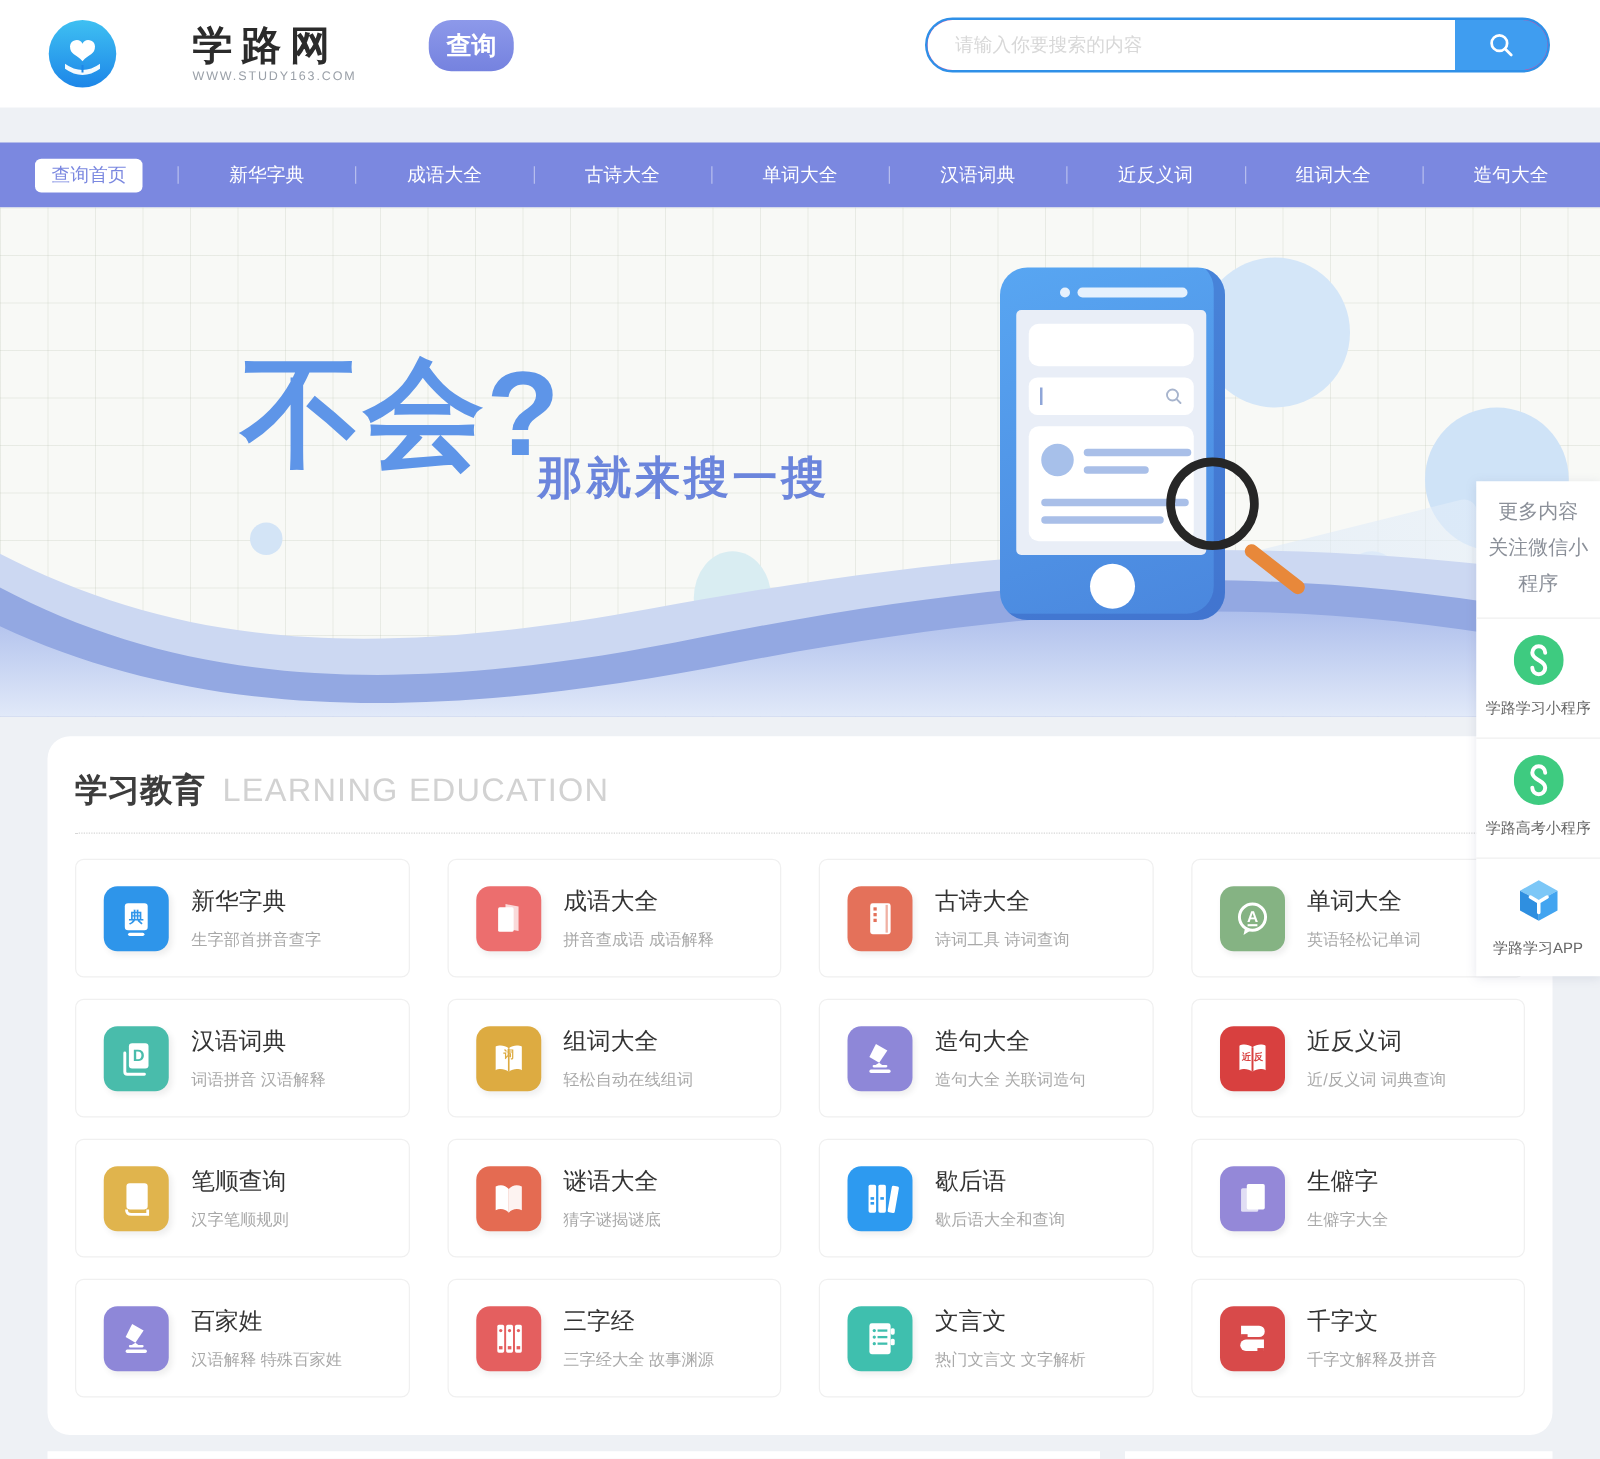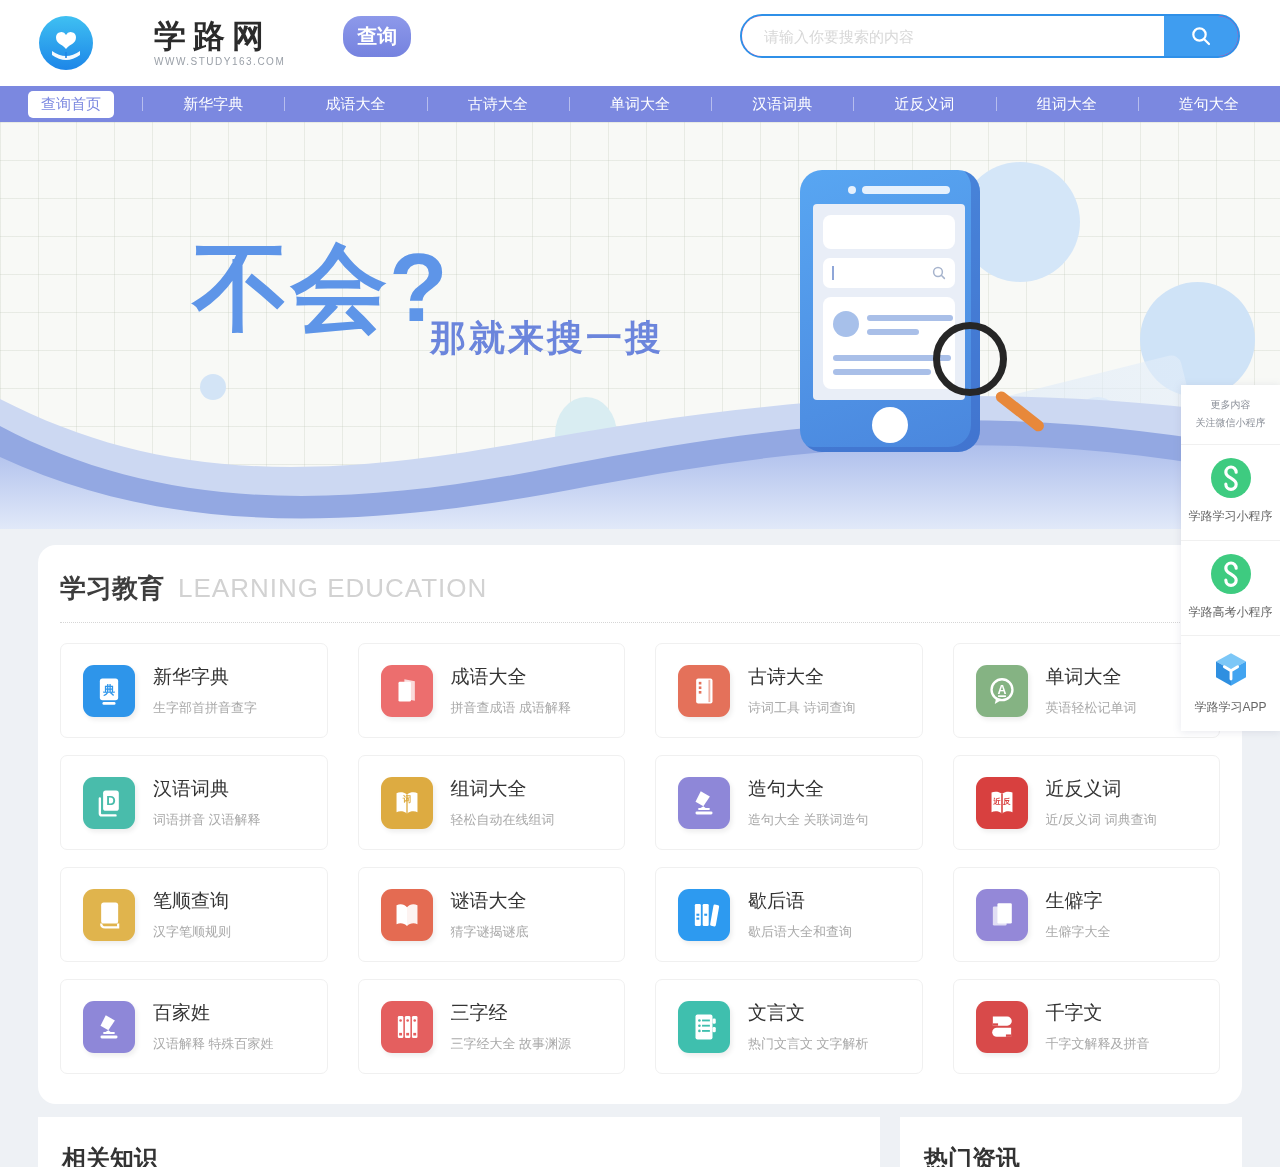--- a/index.html
+++ b/index.html
@@ -19,21 +19,21 @@
     color:#fff; font-size:20px; font-weight:bold; padding:7px 14px; border-radius:18px; }
   .search-wrap { position:absolute; right:40px; top:14px; width:500px; height:44px;
     border:2px solid var(--search,#2f90e8); border-radius:24px; overflow:hidden;
     display:flex; background:#ec4899; }
   .search-input { flex:1; border:none; outline:none; padding:0 22px; font-size:15px; color:#333;
     font-family:inherit; }
   .search-input::placeholder { color:#d8d8d8; }
   .search-btn { width:74px; background:var(--btn,#3f9df0); border:none; cursor:pointer;
     display:flex; align-items:center; justify-content:center; border-radius:0 22px 22px 0; }
   
-  .nav { height:36px; background:var(--nav,#7b88e0); display:flex; align-items:center; }
+  .nav { height:52px; background:var(--nav,#7b88e0); display:flex; align-items:center;margin-top:28px; }
   .nav-item { flex:1; text-align:center; color:#fff; font-size:15px; cursor:pointer;
     position:relative; height:36px; display:flex; align-items:center; justify-content:center; }
   .nav-item + .nav-item::before { content:""; position:absolute; left:0; top:11px; width:1px; height:14px;
     background:rgba(255,255,255,.45); }
   .nav-pill { background:#fff; color:var(--nav,#7b88e0); border-radius:5px; padding:4px 13px; font-size:15px; }
   
   .hero { height:407px; position:relative; overflow:hidden;
     background-color:#f8f9f6;
     background-image:
       linear-gradient(rgba(190,197,180,.28) 1px, transparent 1px),
@@ -67,21 +67,21 @@
   
   .mag-ring { position:absolute; left:933px; top:200px; width:74px; height:74px; border-radius:50%;
     border:7px solid #262626; z-index:5; }
   .mag-handle { position:absolute; left:997px; top:266px; width:58px; height:11px; border-radius:6px;
     background:#e8883a; transform:rotate(38deg); transform-origin:0 50%; z-index:5; }
   
   .waves { position:absolute; left:0; bottom:-2px; width:100%; height:160px; z-index:2; }
   
   .qr-sidebar { position:absolute; right:0; top:385px; width:99px; background:#fff; z-index:20;
     box-shadow:0 1px 8px rgba(120,130,160,.18); text-align:center; }
-  .qr-head { padding:11px 6px 12px; font-size:10px; color:#8b9099; line-height:1.8; border-bottom:1px solid #f0f0f0; }
+  .qr-head { padding:11px 6px 12px; font-size:16px; color:#8b9099; line-height:1.8; border-bottom:1px solid #f0f0f0; }
   .qr-item { padding:13px 6px 14px; border-bottom:1px solid #f0f0f0; cursor:pointer; }
   .qr-item:last-child { border-bottom:none;text-align:center; }
   .qr-icon { width:40px; height:40px; margin:0 auto; }
   .qr-label { margin-top:9px; font-size:12px; color:#666; line-height:1.55; }
   
   .main-wrap { margin:16px 38px 0; background:#fff; padding:26px 22px 30px;border-radius:18px; }
   .sec-head { display:flex; align-items:baseline; gap:14px; padding-bottom:16px;
     border-bottom:1px dotted #d6d6d6; }
   .sec-title-zh { font-size:26px; color:#3d3d3d; font-weight:600; }
   .sec-title-en { font-size:26px; color:#d2d2d2; font-weight:400; letter-spacing:1px; }

